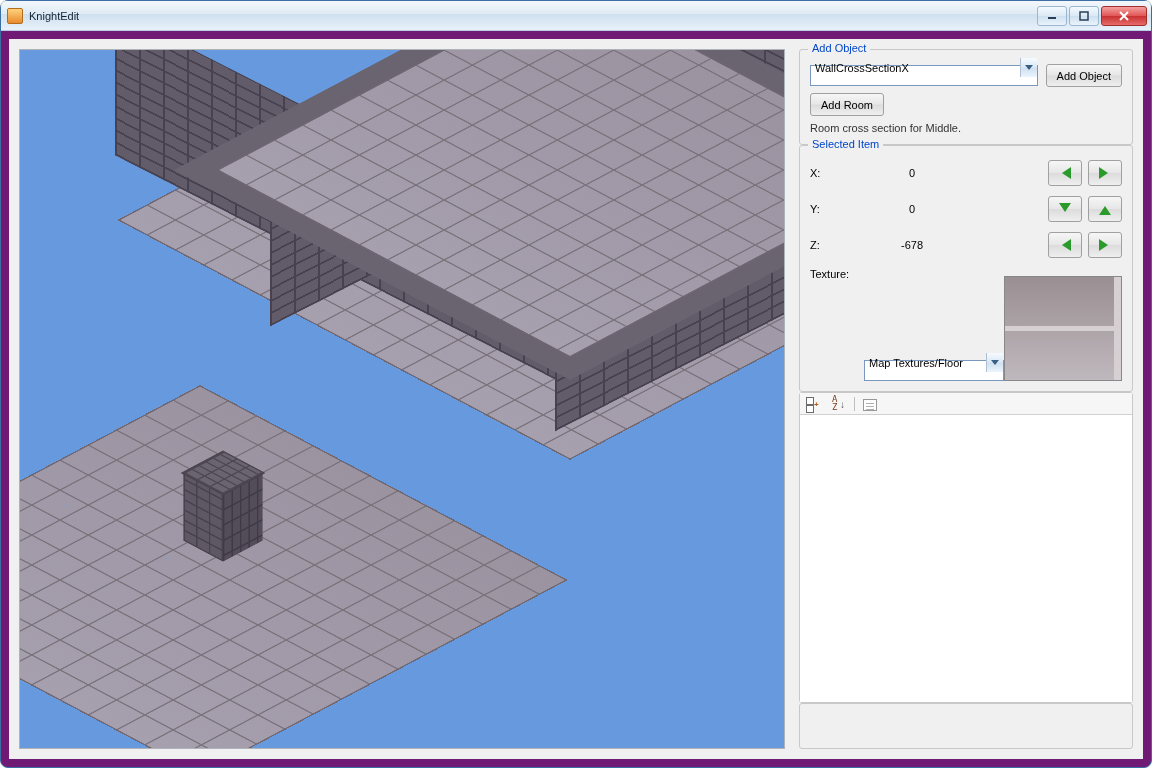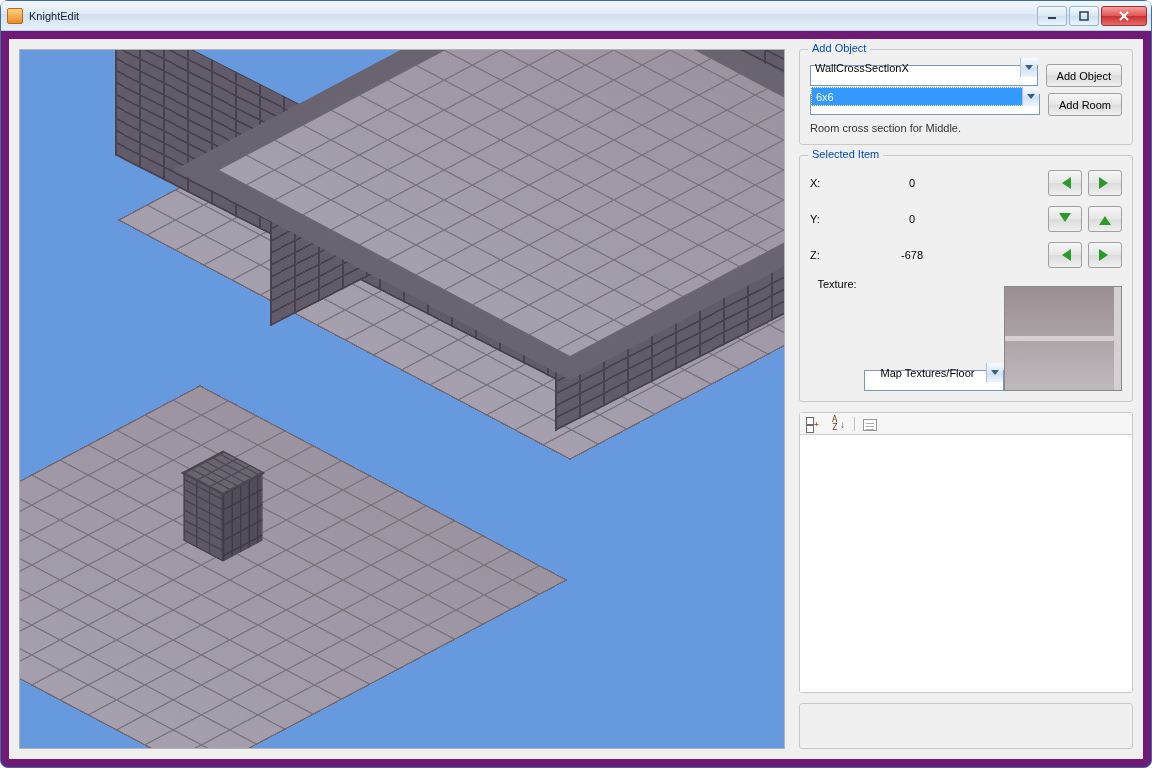--- a/index.html
+++ b/index.html
@@ -59,21 +59,21 @@
   .layout { display:flex; width:100%; height:100%; padding:10px; gap:14px; }
   .viewport {
     flex:1;
     background:#6699dd;
     border:1px solid #aeb3b9;
     position:relative;
     overflow:hidden;
   }
   .sidepanel {
     width:334px;
-    display:flex; flex-direction:column; gap:10px;
+    display:flex; flex-direction:column; 
   }
   
   .groupbox {
     border:1px solid #c8c8c8; border-radius:3px;
     position:relative;
     padding:14px 10px 10px 10px;
     background:#f0f0f0;
   }
   .groupbox > .legend {
     position:absolute; top:-8px; left:8px;
@@ -316,26 +316,20 @@
           <div class="row">
             <div class="combo">
               <span class="val">WallCrossSectionX</span>
               <span class="arrowbtn">
                   <span class="chevd"></span>
                 </span>
             </div>
             <div class="btn">Add Object</div>
           </div>
           <div class="row">
-            <div class="combo sel">
-              <span class="val">6x6</span>
-              <span class="arrowbtn">
-                  <span class="chevd"></span>
-                </span>
-            </div>
             <div class="btn">Add Room</div>
           </div>
           <div class="hint">Room cross section for Middle.</div>
         </div>
 
         <div class="groupbox">
           <div class="legend">Selected Item</div>
 
           <div class="sel-row">
             <div>X:</div>
@@ -370,21 +364,21 @@
               <div class="arrowbtnSq">
                   <span class="tri left"></span>
                 </div>
               <div class="arrowbtnSq">
                   <span class="tri right"></span>
                 </div>
             </div>
           </div>
 
 
-          <div style="display:flex; align-items:flex-start; margin-top:6px;text-align:center;">
+          <div style="display:flex; align-items:flex-start; margin-top:6px;">
             <div style="width:72px;">Texture:</div>
             <div style="flex:1;"></div>
             <div style="display:flex; flex-direction:row; align-items:flex-end;">
               <div class="combo tex">
                 <span class="val">Map Textures/Floor</span>
                 <span class="arrowbtn">
                     <span class="chevd"></span>
                   </span>
               </div>
               <div class="texpreview">

